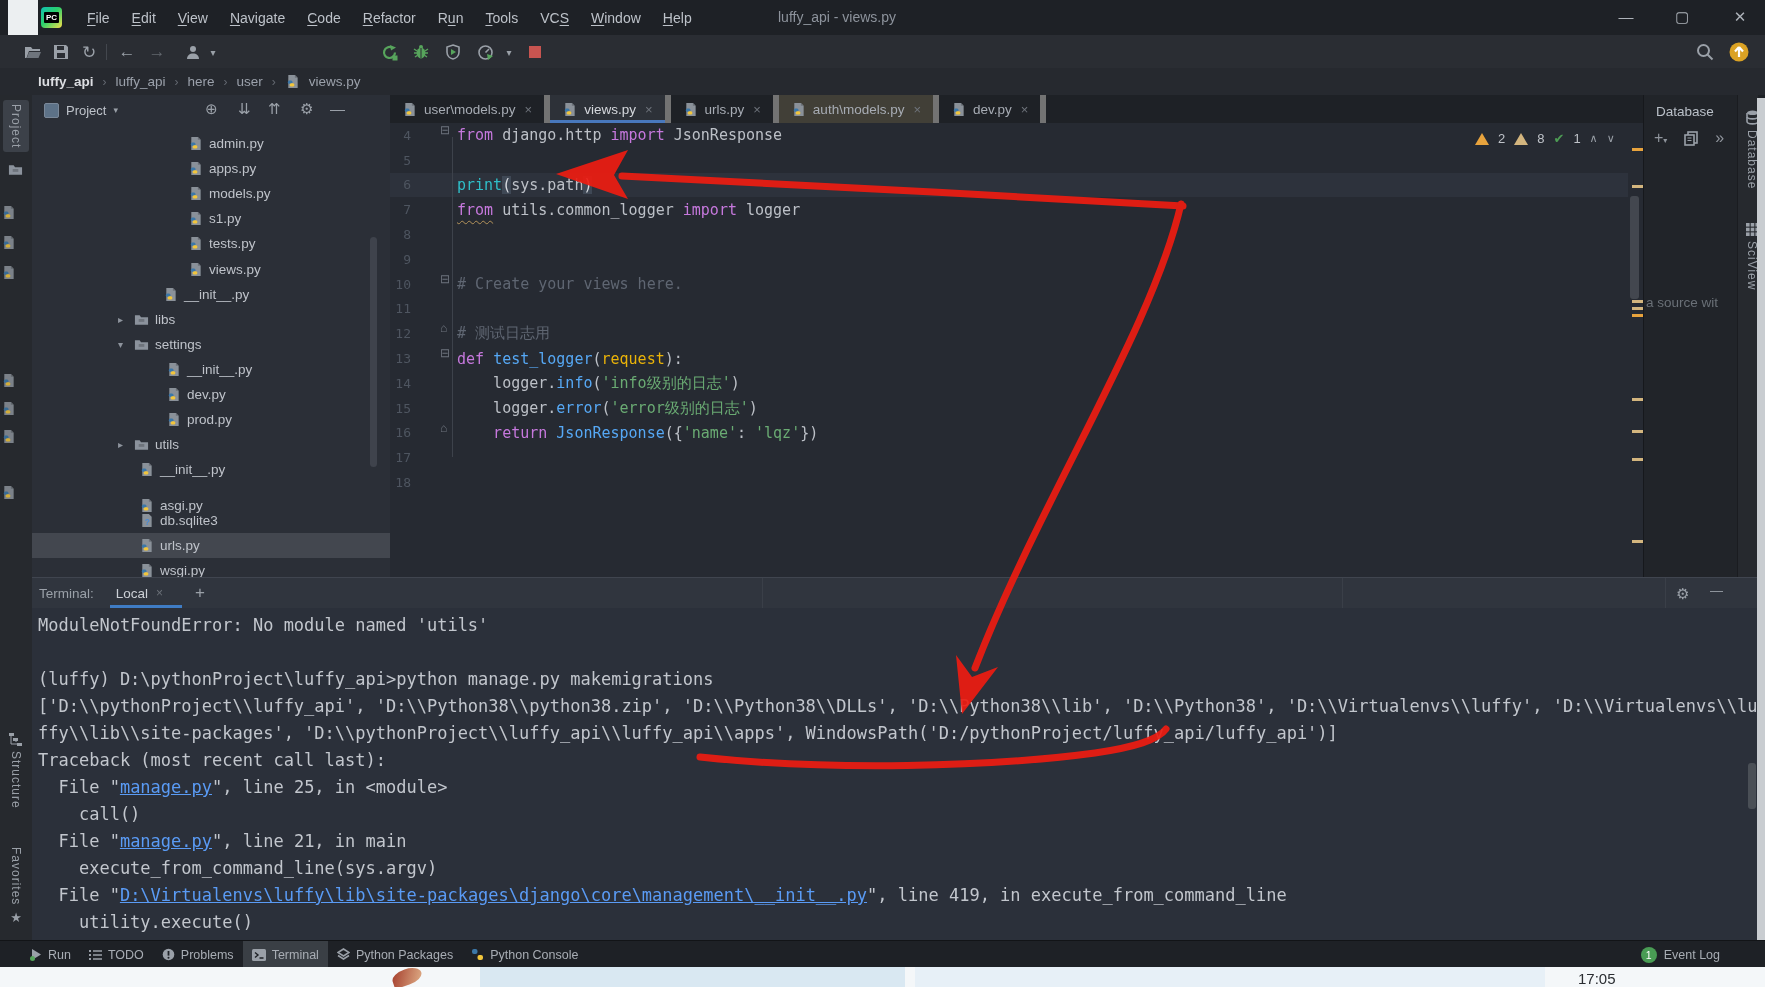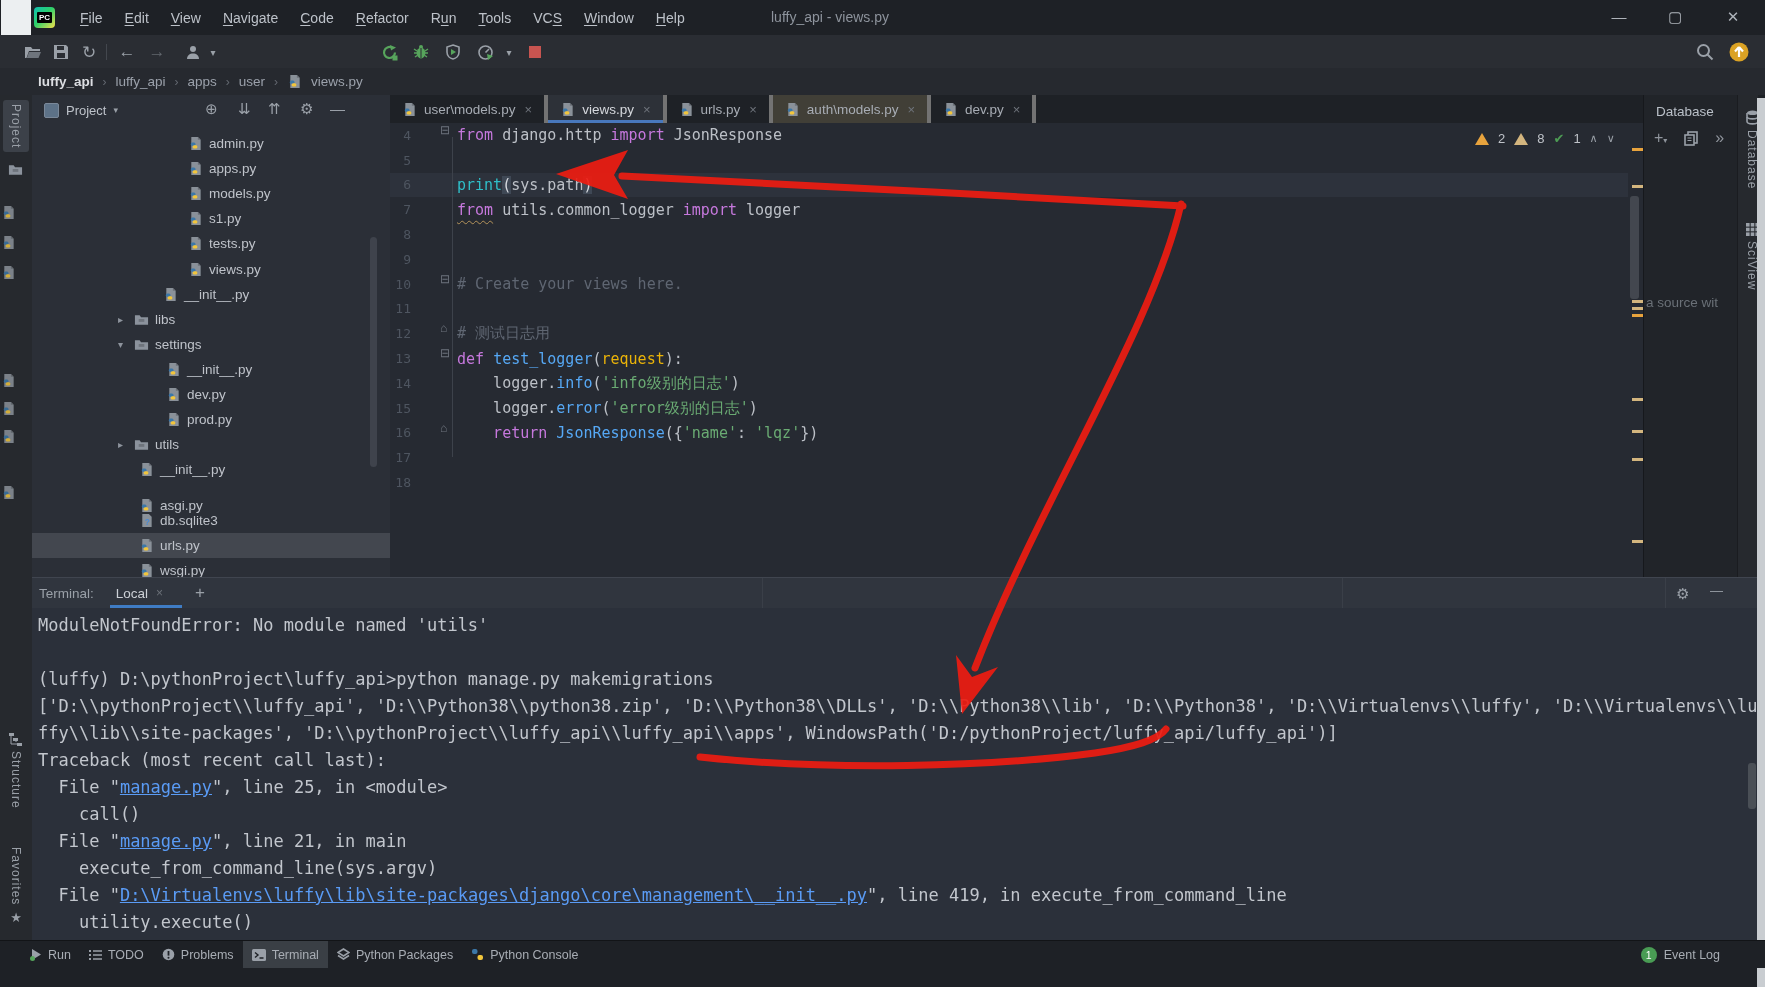--- a/index.html
+++ b/index.html
@@ -2,21 +2,21 @@
 <html><head>
 <meta charset="utf-8">
 <style>
   html,body{margin:0;padding:0;background:#101214;}
   #app{position:relative;width:1765px;height:987px;overflow:hidden;background:#1e2126;
        font-family:"Liberation Sans",sans-serif;color:#bdc2c9;font-size:13px;}
   .abs{position:absolute;}
   u{text-decoration:underline;text-underline-offset:2px;}
 
   
-  #titlebar{left:1px;top:0;width:1513px;height:35px;background:#1e2126;}
+  #titlebar{left:8px;top:0;width:1513px;height:35px;background:#1e2126;}
   #corner-artifact{left:0;top:0;width:30px;height:36px;background:#eceff1;border-bottom:1px solid #b9bec2;}
   #pc-logo{left:33px;top:7px;width:21px;height:21px;border-radius:4px;
            background:linear-gradient(135deg,#11c0b4 0%,#2bd06b 45%,#f6e04a 100%);
            display:flex;align-items:center;justify-content:center;}
   #pc-logo span{font-size:8px;font-weight:bold;color:#fff;background:#000;padding:1px 2px;border-radius:1px;}
   #menubar{left:70px;top:0;height:35px;display:flex;align-items:center;gap:4px;}
   .menu-item{padding:4px 9px;color:#bdc2c9;font-size:14px;cursor:default;}
   #win-title{top:9px;left:770px;color:#8d939c;font-size:14px;}
   .wbtn{top:0;width:44px;height:33px;display:flex;align-items:center;justify-content:center;
         color:#aeb3ba;font-size:15px;}
@@ -42,21 +42,21 @@
   
   #project-panel{left:32px;top:95px;width:358px;height:482px;background:#2b2f37;border-right:2px solid #191b1f;}
   #project-header{position:absolute;left:0;top:0;width:100%;height:30px;display:flex;align-items:center;padding-left:12px;gap:7px;}
   .ph-ico{position:absolute;top:5px;color:#9aa0a8;font-size:15px;}
   .tree-row{position:absolute;height:25px;display:flex;align-items:center;gap:6px;color:#bfc3ca;font-size:13.5px;white-space:nowrap;}
   .tree-row.selected{background:#43474f;left:0;padding-left:0;width:358px;}
   .tree-arrow{color:#8d939c;font-size:10px;width:10px;display:inline-block;}
   #tree-scrollbar{left:338px;top:142px;width:7px;height:230px;background:#4a4f57;border-radius:4px;opacity:.65;}
   
   #tabbar{left:390px;top:95px;width:1253px;height:28px;background:#1e2126;display:flex;}
-  .tab{display:flex;align-items:center;gap:7px;padding:0 12px;font-size:13.5px;color:#a7acb4;border-right:4px solid #737373;}
+  .tab{display:flex;align-items:center;gap:7px;padding:0 12px;font-size:13.5px;color:#a7acb4;border-right:6px solid #737373;}
   .tab .x{color:#6f747c;font-size:13px;margin-left:2px;}
   .tab.active{background:#2d3138;color:#d5d8dd;box-shadow:inset 0 -3px 0 #4878bd;}
   .tab.alt{background:#413f37;}
   
   #editor{left:390px;top:123px;width:1253px;height:454px;background:#262a32;}
   #cur-line{left:0;top:49.6px;width:1238px;height:24.8px;background:#2d323c;}
   .code-line{position:absolute;left:0;width:100%;height:24.8px;display:flex;align-items:center;}
   .gut-num{position:absolute;left:0;width:21px;text-align:right;color:#4e5560;
            font:13px "DejaVu Sans Mono",monospace;}
   .fold{position:absolute;left:50px;color:#6d737d;font-size:12px;top:0;}
@@ -212,21 +212,21 @@
           <path d="M10 15V6M10 5l-4 4.4M10 5l4 4.4" stroke="#fff" stroke-width="2.2" fill="none"></path>
         </svg>
       </span>
   </div>
 
   <div id="breadcrumbs" class="abs">
       <span class="crumb-first">luffy_api</span>
       <span class="sep">›</span>
       <span>luffy_api</span>
       <span class="sep">›</span>
-      <span>apps</span>
+      <span>here</span>
       <span class="sep">›</span>
       <span>user</span>
       <span class="sep">›</span>
       <span class="ico">
         <svg width="15" height="15" viewBox="0 0 16 16">
           <path d="M3.5 1h7l3 3v11h-10z" fill="#8a9199"></path>
           <path d="M10.5 1l3 3h-3z" fill="#6b7178"></path>
           <rect x="3" y="7" width="5" height="3.4" rx="1.6" fill="#3b77a8"></rect>
           <rect x="5" y="9.8" width="5" height="3.4" rx="1.6" fill="#f2c63c"></rect>
         </svg>
@@ -846,20 +846,28 @@
           </span>
           <span>Python Console</span>
         </div>
       </div>
     <div id="event-log">
       <span id="el-badge">1</span>
       <span>Event Log</span>
     </div>
   </div>
 
+  <div id="taskbar" class="abs">
+    <div class="tb-seg" style="left:480px;width:425px;background:#d9e8f2"></div>
+    <div class="tb-seg" style="left:915px;width:630px;background:#e7f0f7"></div>
+    <div class="tb-seg" style="left:386px;width:48px">
+      <div style="position:absolute;left:6px;top:2px;width:30px;height:16px;border-radius:50% 50% 50% 0;background:linear-gradient(120deg,#a33b2a,#e0b089);transform:rotate(-18deg)"></div>
+    </div>
+    <div id="tb-clock">17:05</div>
+  </div>
 
   <svg id="anno" class="abs" width="1765" height="987" viewBox="0 0 1765 987">
     <g stroke="#ee1c11" stroke-width="7" fill="none" stroke-linecap="round" opacity="0.92">
       <path d="M1183 206 C 1000 196, 800 184, 622 176"></path>
       <path d="M1181 204 C 1152 330, 1040 500, 975 668"></path>
       <path d="M700 757 C 830 771, 990 767, 1095 753 C 1135 747, 1158 740, 1166 729"></path>
     </g>
     <g fill="#ee1c11" opacity="0.92">
       <polygon points="556,174 628,150 614,175 628,199"></polygon>
       <polygon points="962,714 998,667 972,677 956,655"></polygon>

